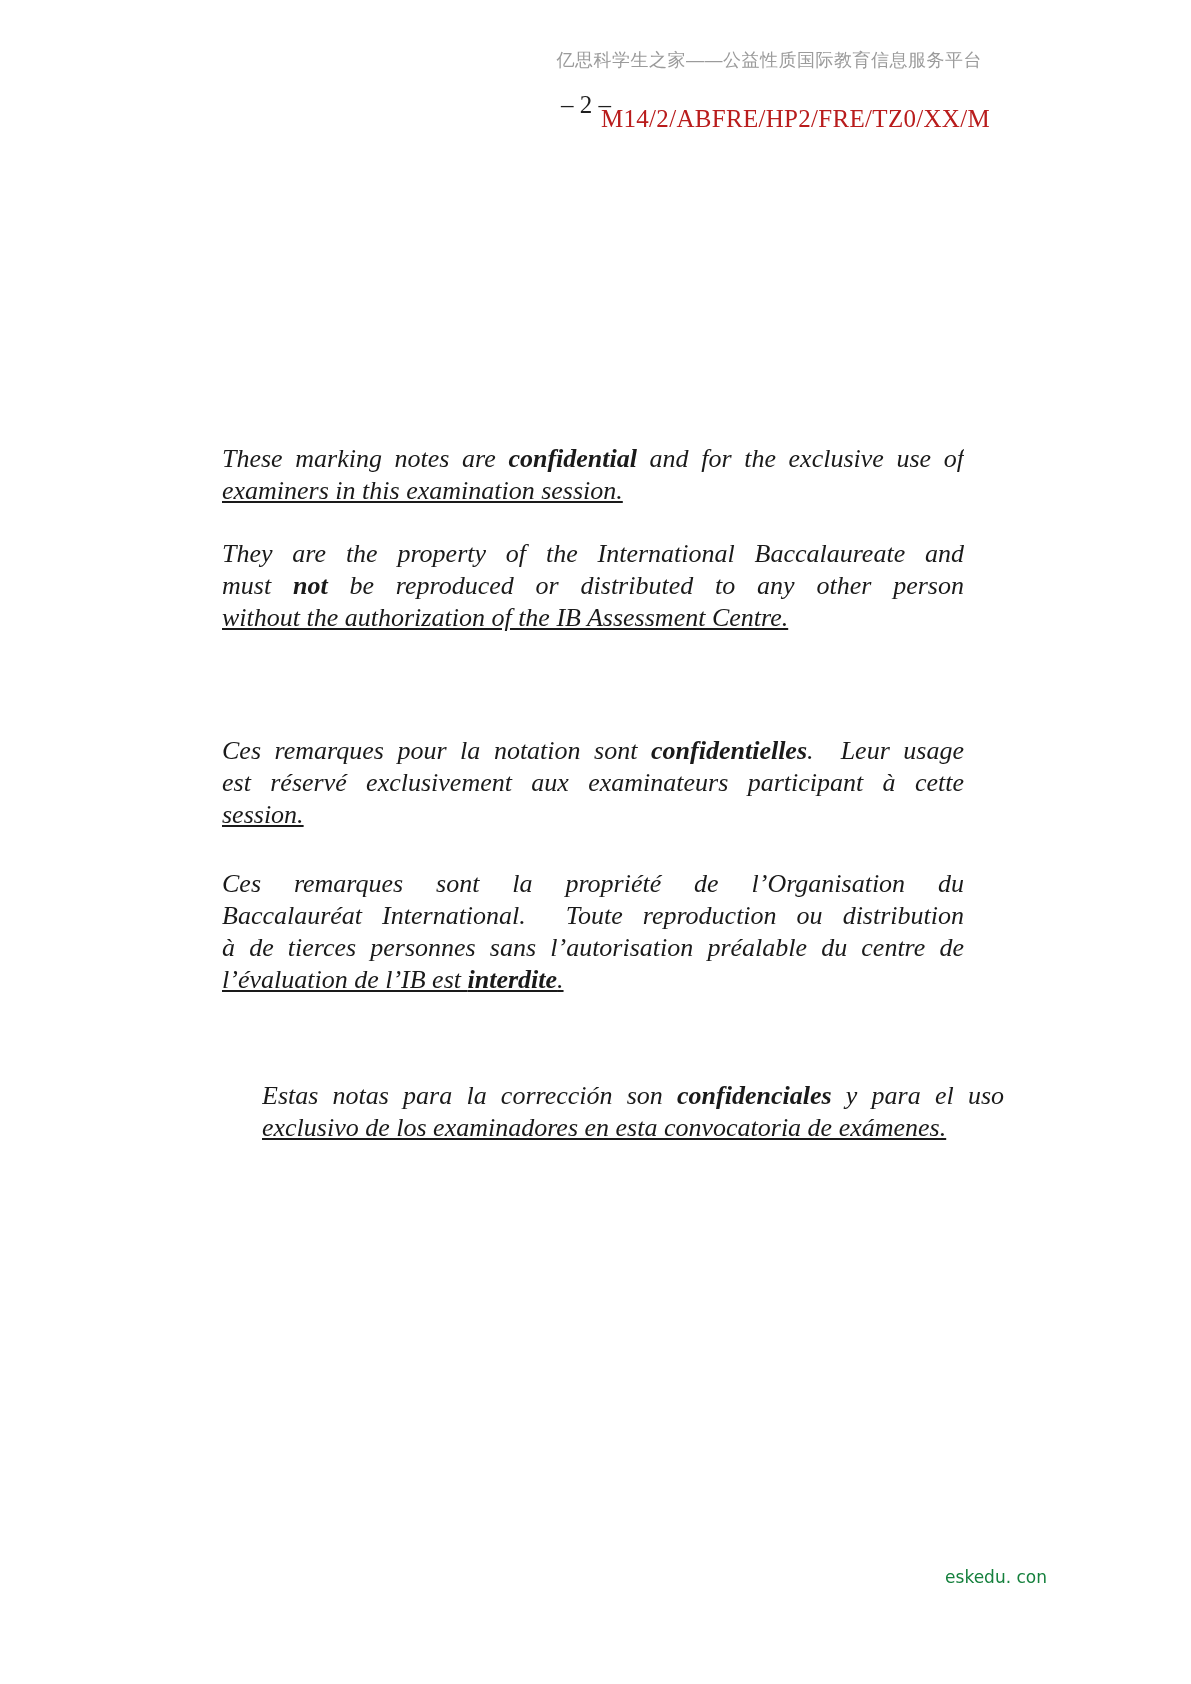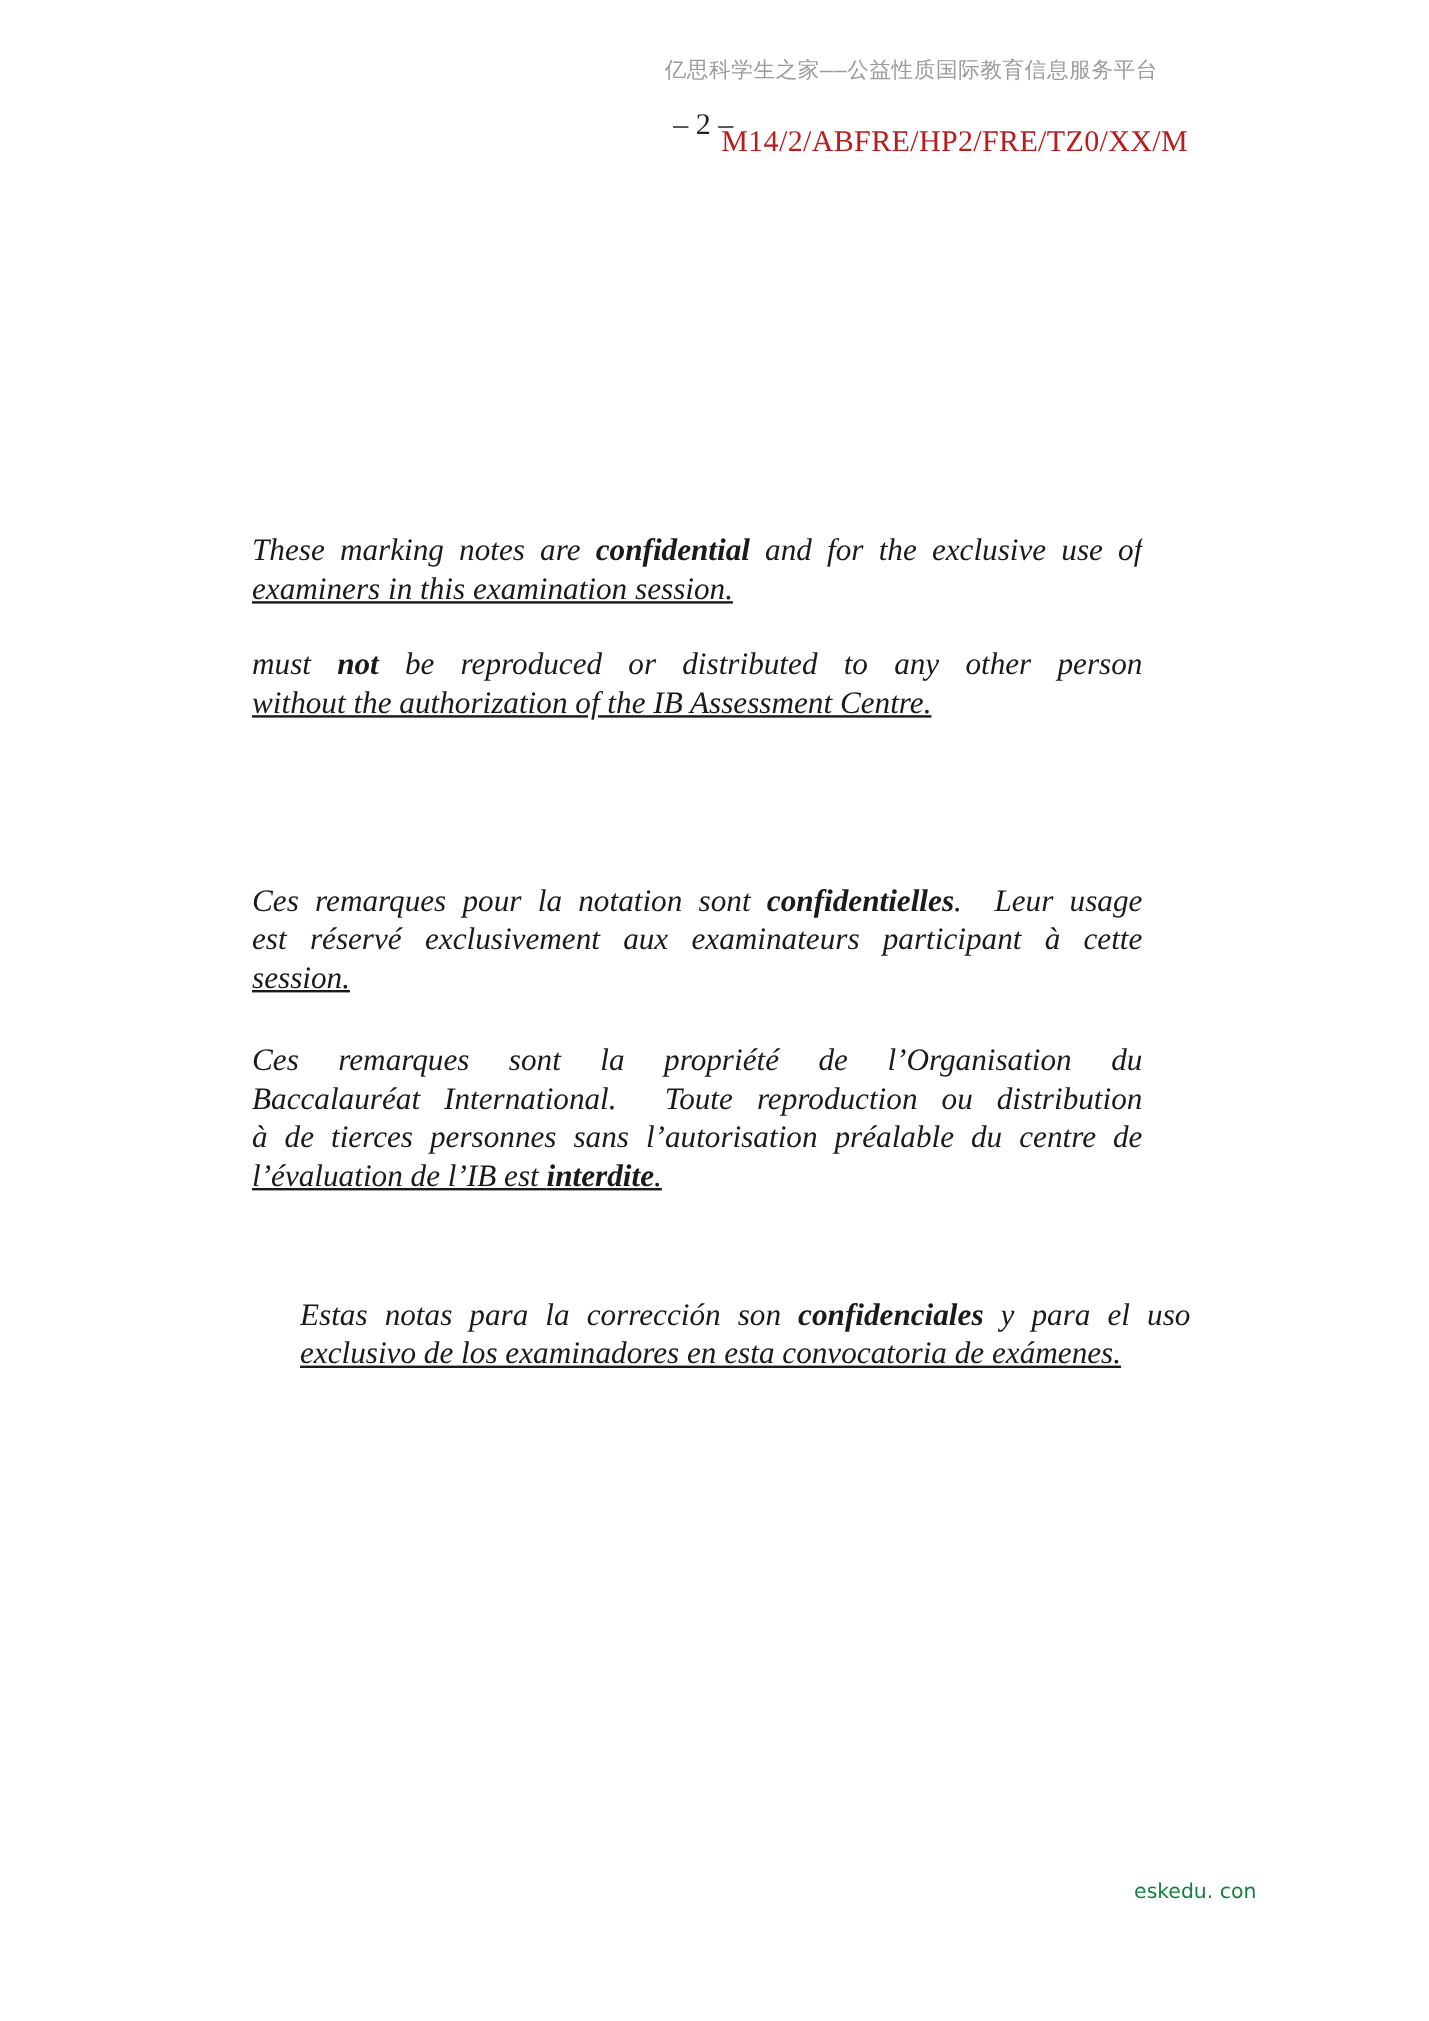--- a/index.html
+++ b/index.html
@@ -4,37 +4,37 @@
 <style>
   html,body { margin:0; padding:0; background:#ffffff; }
   .page {
     position:relative;
     width:1191px; height:1684px;
     background:#ffffff;
     overflow:hidden;
     font-family:"Liberation Serif", serif;
   }
   .cn-watermark {
-    position:absolute; top:49px; right:226px;
-    font-family:Liberation Mono, monospace;
+    position:absolute; top:49px; right:209px;
+    font-family:Liberation Sans, sans-serif;
     font-size:18px; line-height:22px;
     color:#9b9b9b; letter-spacing:0.5px;
     white-space:nowrap;
   }
   .page-num {
     position:absolute; top:91px; left:561px;
     font-size:25px; color:#1f1f1f; white-space:nowrap;
   }
   .paper-code {
     position:absolute; top:105px; right:201px;
     font-size:25px; color:#b91c1c; white-space:nowrap;
     letter-spacing:0.3px;
   }
   .notice {
-    position:absolute; left:210px; top:0; width:742px; height:1684px;
+    position:absolute; left:222px; top:0; width:742px; height:1684px;
     font-style:italic; font-size:26px; color:#1a1a1a;
   }
   .para { position:absolute; left:0; width:742px; }
   .para .line {
     height:32px; line-height:32px;
     text-align:justify; text-align-last:justify;
     white-space:pre-wrap; overflow:hidden;
   }
   .para .line.last { text-align-last:left;text-decoration:underline; }
   .para b { font-weight:bold; font-style:italic; }
@@ -60,20 +60,21 @@
   <div class="page-num">– 2 –</div>
 
   <div class="paper-code">M14/2/ABFRE/HP2/FRE/TZ0/XX/M</div>
 
   <div class="notice">
     <div class="para" id="p1">
         <div class="line">These marking notes are <b>confidential</b> and for the exclusive use of</div>
         <div class="line last">examiners in this examination session.</div>
       </div>
     <div class="para" id="p2">
+        <div class="line">They are the property of the International Baccalaureate and</div>
         <div class="line">must <b>not</b> be reproduced or distributed to any other person</div>
         <div class="line last">without the authorization of the IB Assessment Centre.</div>
       </div>
     <div class="para" id="p3">
         <div class="line">Ces remarques pour la notation sont <b>confidentielles</b>.  Leur usage</div>
         <div class="line">est réservé exclusivement aux examinateurs participant à cette</div>
         <div class="line last">session.</div>
       </div>
     <div class="para" id="p4">
         <div class="line">Ces remarques sont la propriété de l’Organisation du</div>

